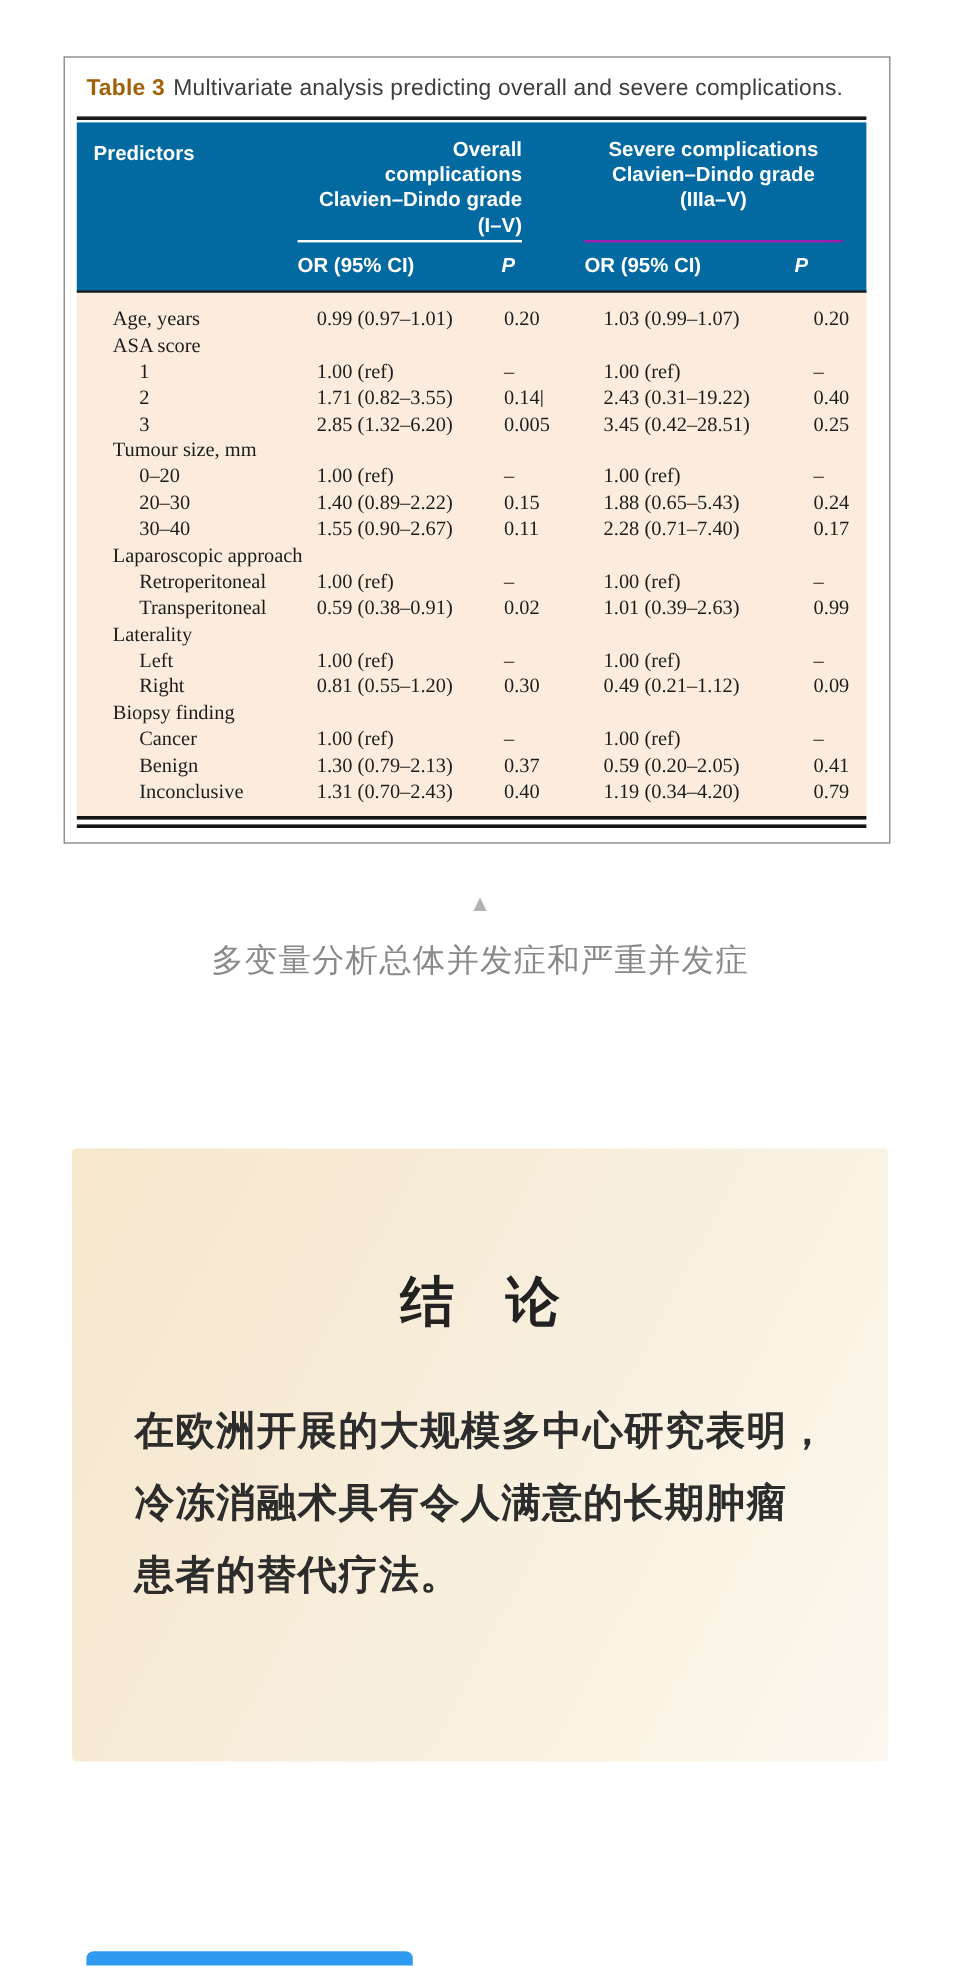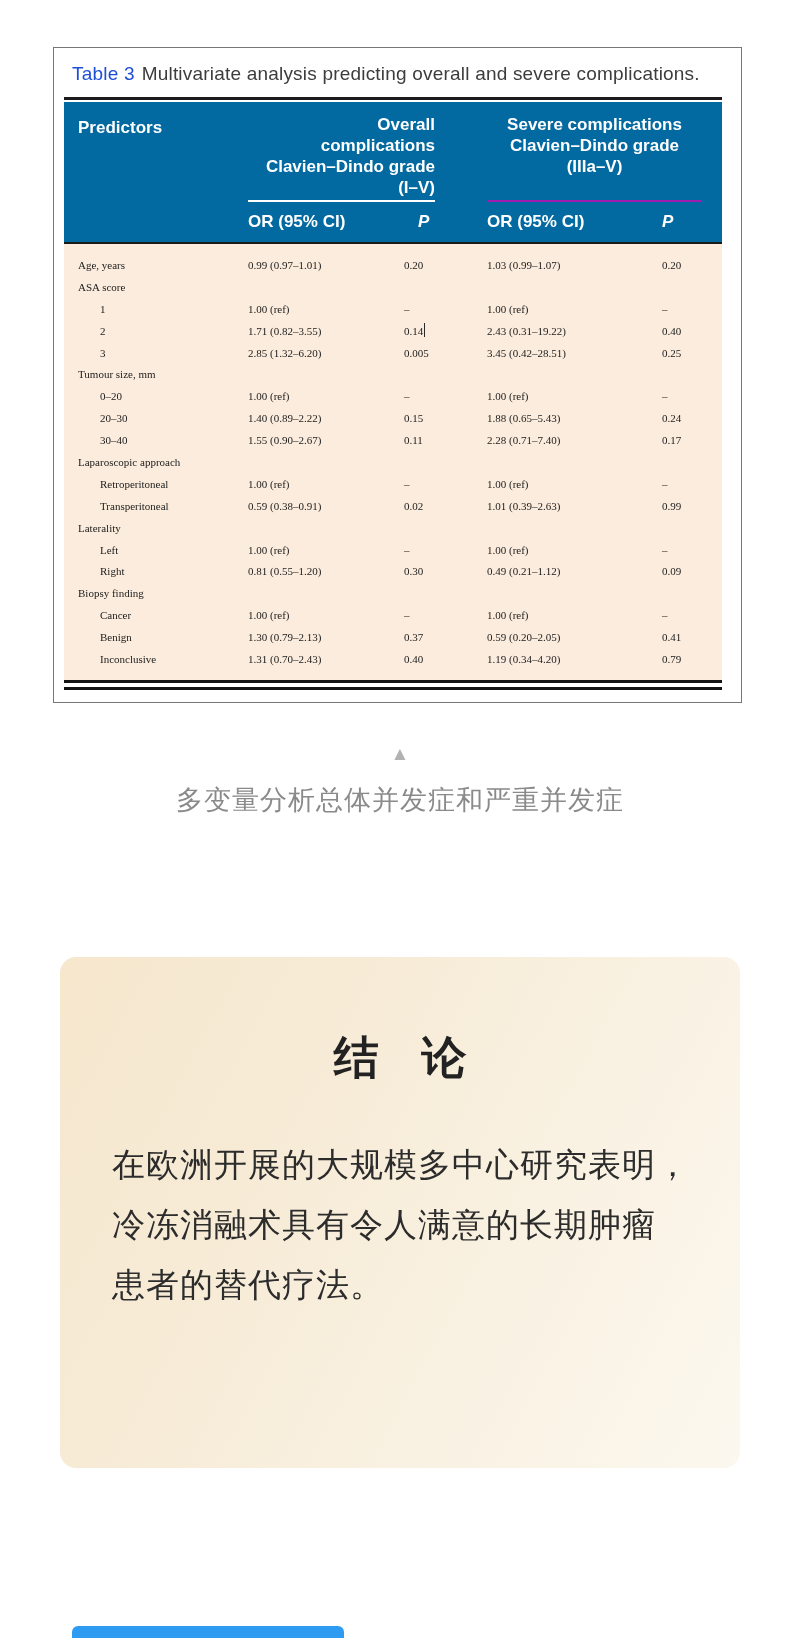--- a/index.html
+++ b/index.html
@@ -9,21 +9,21 @@
   }
 
   
   .figure-box{
     position:absolute;left:53px;top:47px;width:689px;height:656px;
     background:#ffffff;border:1px solid #777;box-sizing:border-box;
   }
   .fig-title{
     margin:15px 18px 12px 18px;font-size:19px;color:#3d3d3d;letter-spacing:.2px;
   }
-  .fig-title .tlabel{color:#1d4ed8;font-weight:normal;margin-right:7px;}
+  .fig-title .tlabel{color:#a16207;font-weight:bold;margin-right:7px;}
 
   .table-wrap{
     margin-left:10px;width:658px;
     border-top:3px solid #1b1b1b;padding-top:2px;box-sizing:content-box;
   }
 
   .thead{
     display:grid;grid-template-columns:184px 156px 83px 175px 60px;
     grid-template-rows:100px 40px;
     background:#0369a1;color:#ffffff;font-weight:bold;font-size:17px;
@@ -33,22 +33,22 @@
   .h-group1{grid-row:1;grid-column:2/4;margin-right:52px;border-bottom:2px solid #ffffff;
             text-align:right;padding-top:12px;line-height:21px;}
   .h-group2{grid-row:1;grid-column:4/6;margin-right:20px;border-bottom:2px solid #a21caf;
             text-align:center;padding-top:12px;line-height:21px;}
   .h-or1{grid-row:2;grid-column:2;padding-top:10px;}
   .h-p1{grid-row:2;grid-column:3;padding:10px 0 0 14px;font-style:italic;}
   .h-or2{grid-row:2;grid-column:4;padding-top:10px;}
   .h-p2{grid-row:2;grid-column:5;padding-top:10px;font-style:italic;}
 
   .tbody{
-    background:#fbecdd;padding:11px 0 9px 0;
-    font-family:"Liberation Serif","DejaVu Serif",serif;font-size:11px;color:#1c1c1c;
+    background:#fbecdd;padding:11px 0 9px 16px;
+    font-family:"Liberation Serif","DejaVu Serif",serif;font-size:17px;color:#1c1c1c;
   }
   .trow{display:grid;grid-template-columns:184px 156px 83px 175px 60px;height:21.9px;line-height:21.9px;}
   .c-label{padding-left:14px;white-space:nowrap;}
   .c-label.indent{padding-left:36px;}
   .c-or,.c-p{white-space:nowrap;}
   .caret{display:inline-block;width:1px;height:14px;background:#2a2a2a;vertical-align:-2px;margin-left:1px;}
 
   .double-rule{border-top:3px solid #141414;border-bottom:3px solid #141414;height:4px;width:658px;margin-left:10px;}
 
   
@@ -57,32 +57,32 @@
     font-size:19px;color:#b2b2b2;line-height:20px;
   }
   .caption{
     position:absolute;left:0;top:782px;width:800px;text-align:center;
     font-size:27px;color:#8a8a8a;letter-spacing:1px;
   }
 
   
   .conclusion{
     position:absolute;left:60px;top:957px;width:680px;height:511px;
-    border-radius:16px;box-sizing:border-box;
+    border-radius:4px;box-sizing:border-box;
     background:linear-gradient(118deg,#f6e7cd 0%,#f7ecd8 38%,#fcf8ef 100%);
-    padding:71px 40px 0 52px;
+    padding:98px 40px 0 52px;
   }
   .conclusion-heading{
     text-align:center;font-family:"Liberation Serif","DejaVu Serif",serif;
     font-size:45px;font-weight:bold;color:#222222;word-spacing:.7em;
     margin-right:12px;
   }
   .conclusion-body{margin-top:47px;}
   .conclusion-line{
-    font-size:33px;line-height:60px;color:#2c2c2c;letter-spacing:1px;white-space:nowrap;
+    font-size:33px;line-height:60px;color:#2c2c2c;letter-spacing:1px;white-space:nowrap;font-weight:bold;
   }
 
   
   .accent-bar{
     position:absolute;left:72px;top:1626px;width:272px;height:12px;
     border-radius:6px 6px 0 0;background:#2e9bf3;
   }
 </style>
 </head>
 <body>

